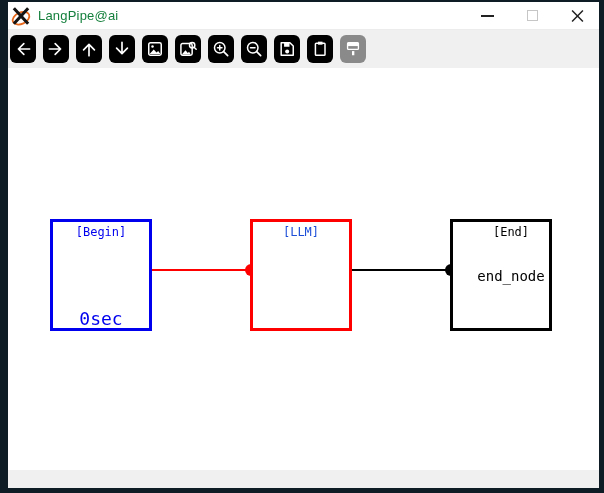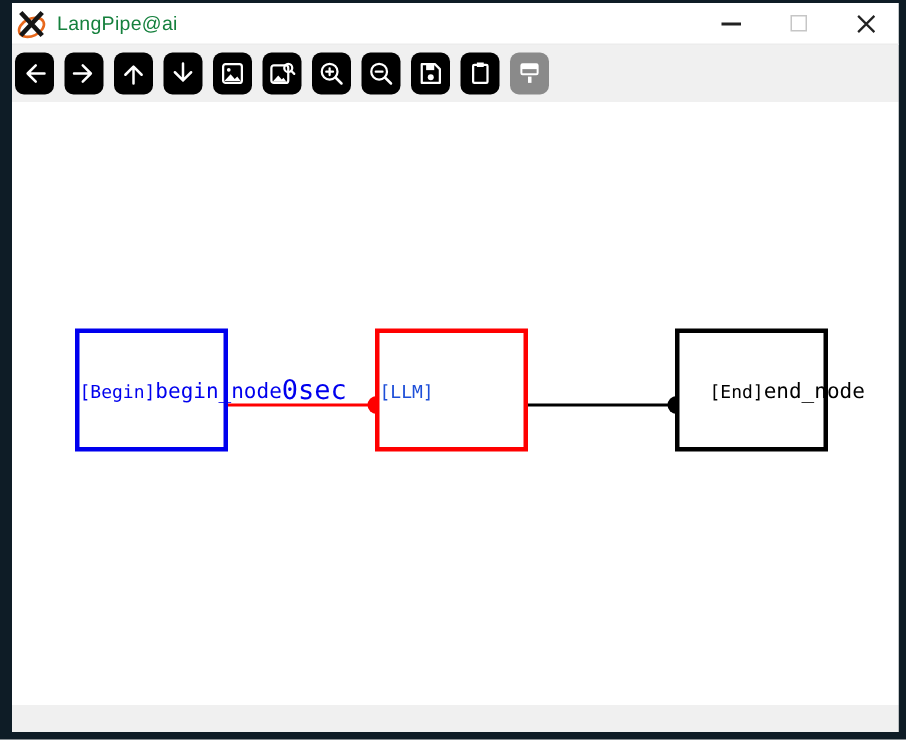--- a/index.html
+++ b/index.html
@@ -38,22 +38,22 @@
   .tb-btn svg { width: 20px; height: 20px; }
 
   
   .canvas { position: relative; background: #ffffff; flex: 1 1 auto; overflow: hidden; }
   .timestamp {
     position: absolute; left: 14px; top: 8px;
     font-family: "DejaVu Sans Mono", monospace; font-size: 16px; color: #111;
     white-space: pre;
   }
   .node {
-    position: absolute; width: 102px; height: 82px;
-    display: flex; align-items: center; justify-content: space-between;
+    position: absolute; width: 102px; height: 112px;
+    display: flex; flex-direction: column; align-items: center; justify-content: space-between;
     padding: 3px 0 2px 0; font-family: "DejaVu Sans Mono", monospace; background: #ffffff;
   }
   .node-type   { font-size: 12px; line-height: 14px; }
   .node-name   { font-size: 14px; line-height: 16px; }
   .node-footer { font-size: 18px; line-height: 14px; min-height: 14px; }
   .node-begin { left: 42px;  top: 151px; border: 3px solid #0000ee; color: #0000ee; }
   .node-llm   { left: 242px; top: 151px; border: 3px solid #ff0000; color: #1d4ed8; }
   .node-end   { left: 442px; top: 151px; border: 3px solid #000000; color: #000000; padding-left: 20px; }
 
   .edge { position: absolute; height: 2px; top: 201px; }
@@ -168,21 +168,20 @@
 
   <div class="canvas">
 
     <div class="edge edge-red"></div>
     <div class="edge edge-black"></div>
     <div class="edge-dot dot-red"></div>
     <div class="edge-dot dot-black"></div>
 
     <div class="node node-begin">
       <div class="node-type">[Begin]</div>
-      <div class="node-name">begin_node</div>
       <div class="node-footer">0sec</div>
     </div>
 
     <div class="node node-llm">
       <div class="node-type">[LLM]</div>
       <div class="node-footer"></div>
     </div>
 
     <div class="node node-end">
       <div class="node-type">[End]</div>

